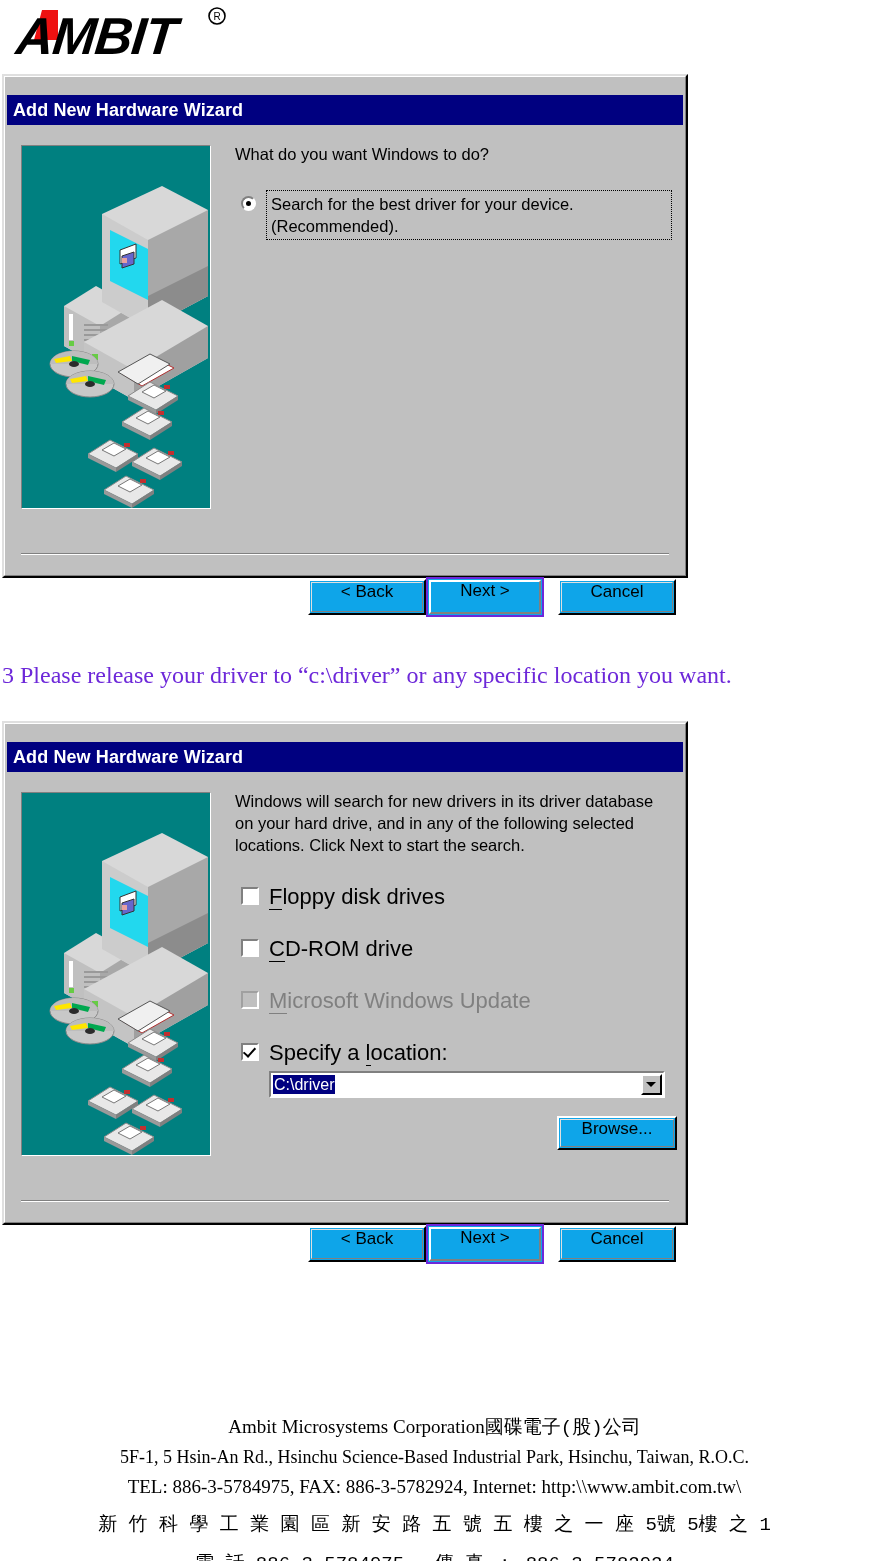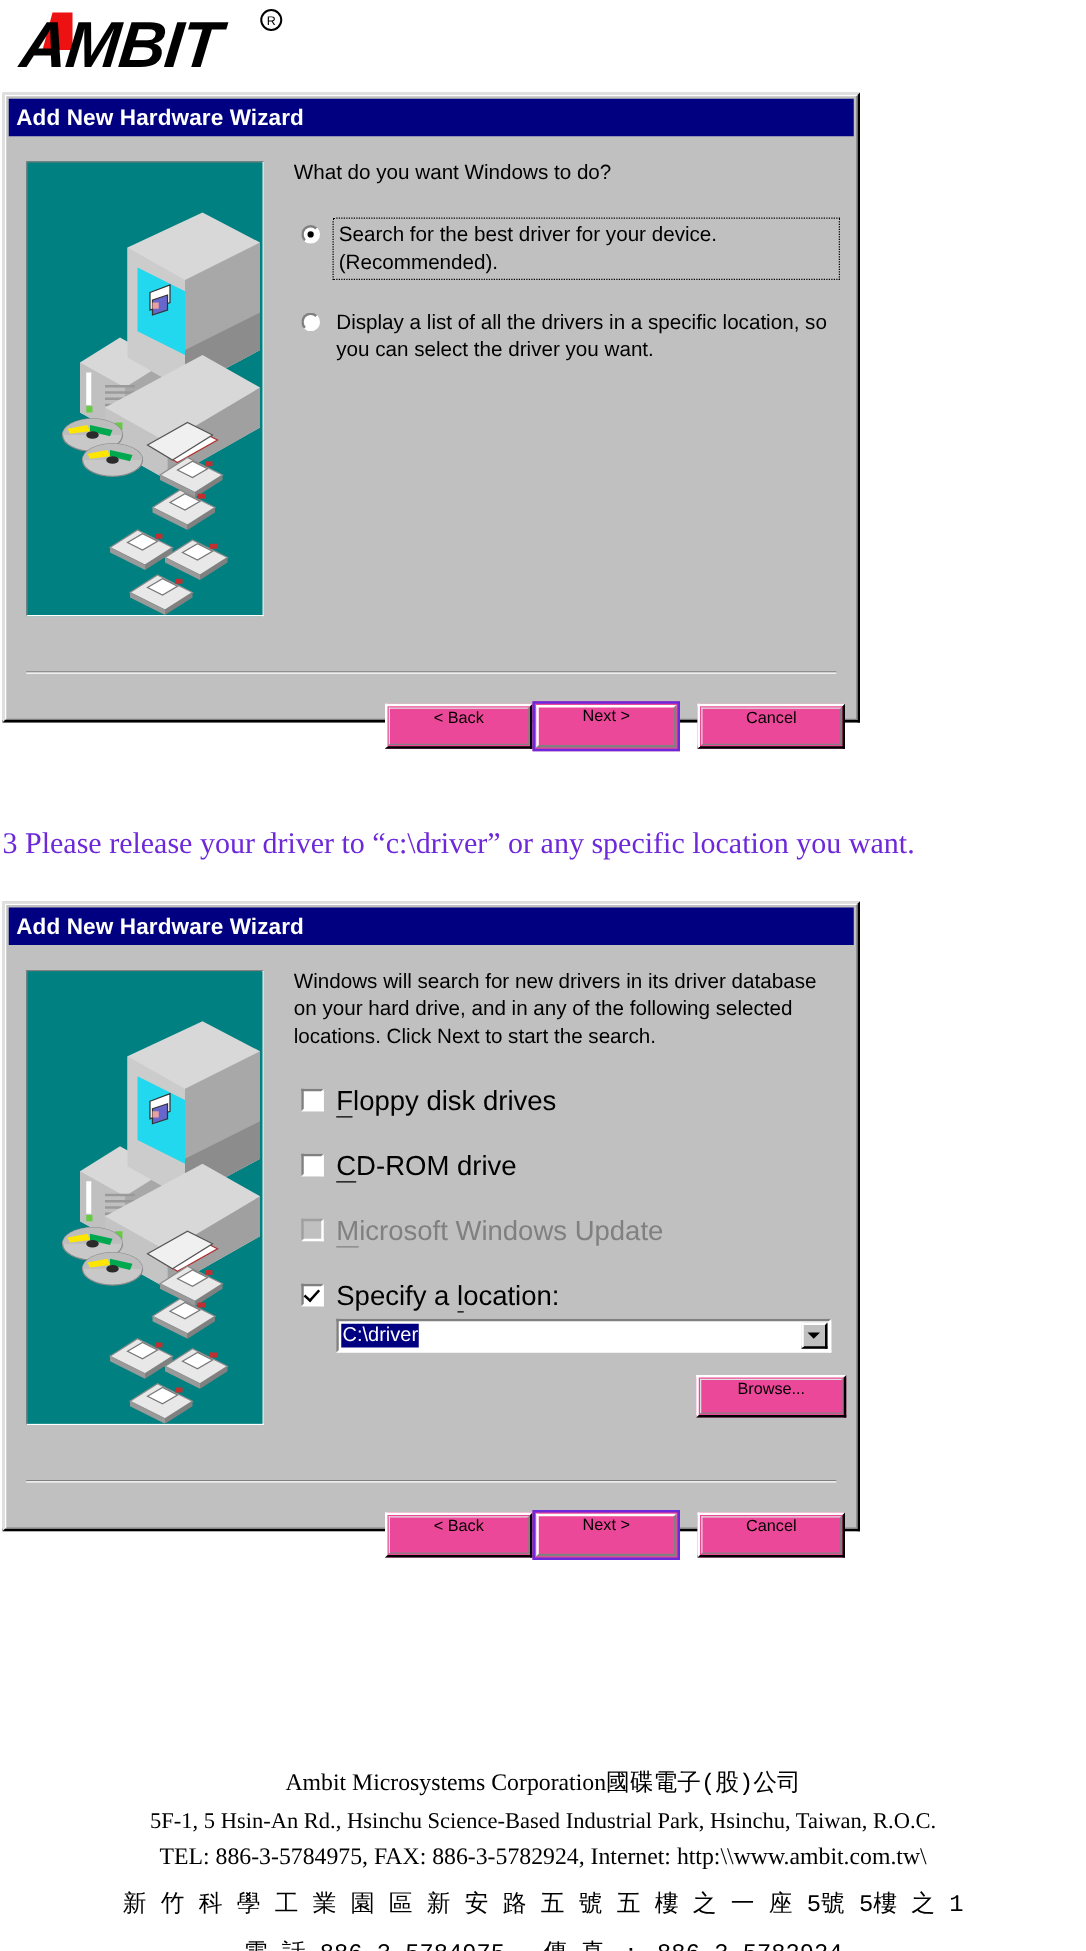--- a/index.html
+++ b/index.html
@@ -53,20 +53,21 @@
     background: #000080;
     color: #ffffff;
     font-family: "Liberation Sans", sans-serif;
     font-weight: bold;
     font-size: 18px;
     line-height: 30px;
     padding-left: 6px;
     letter-spacing: 0.1px;
     white-space: nowrap;
     overflow: hidden;
+    margin-top: 16px;
   }
   .dlg-body {
     position: relative;
     width: 100%;
     height: calc(100% - 30px);
   }
 
   
   .wizard-art {
     position: absolute;
@@ -227,28 +228,28 @@
     top: 6px;
     width: 0; height: 0;
     border-left: 5px solid transparent;
     border-right: 5px solid transparent;
     border-top: 5px solid #000;
   }
 
   
   .btn {
     position: absolute;
-    background: #ec4899;
+    background: #0ea5e9;
     border-top: 2px solid #ffffff;
     border-left: 2px solid #ffffff;
     border-right: 2px solid #000000;
     border-bottom: 2px solid #000000;
     box-sizing: border-box;
     font-family: "Liberation Sans", sans-serif;
-    font-size: 13px;
+    font-size: 17px;
     color: #000;
     text-align: center;
     cursor: default;
     padding: 0;
   }
   .btn span {
     display: block;
     line-height: 1;
   }
   .btn-inner {
@@ -447,25 +448,20 @@
         <div style="height:22px"></div>
 
         <div class="opt-row">
           <span class="radio checked"></span>
           <span class="focus-box">Search for the best driver for your device.
 (Recommended).</span>
         </div>
 
         <div style="height:26px"></div>
 
-        <div class="opt-row">
-          <span class="radio"></span>
-          <span>Display a list of all the drivers in a specific
-location, so you can select the driver you want.</span>
-        </div>
       </div>
 
       <div class="separator" style="left:14px; right:14px; top:428px;"></div>
 
       <button class="btn" style="left:301px; top:454px; width:118px; height:36px;">
         <span class="btn-inner">
             <span>&lt; Back</span>
           </span>
       </button>
       <button class="btn default" style="left:419px; top:452px; width:118px; height:40px;">

